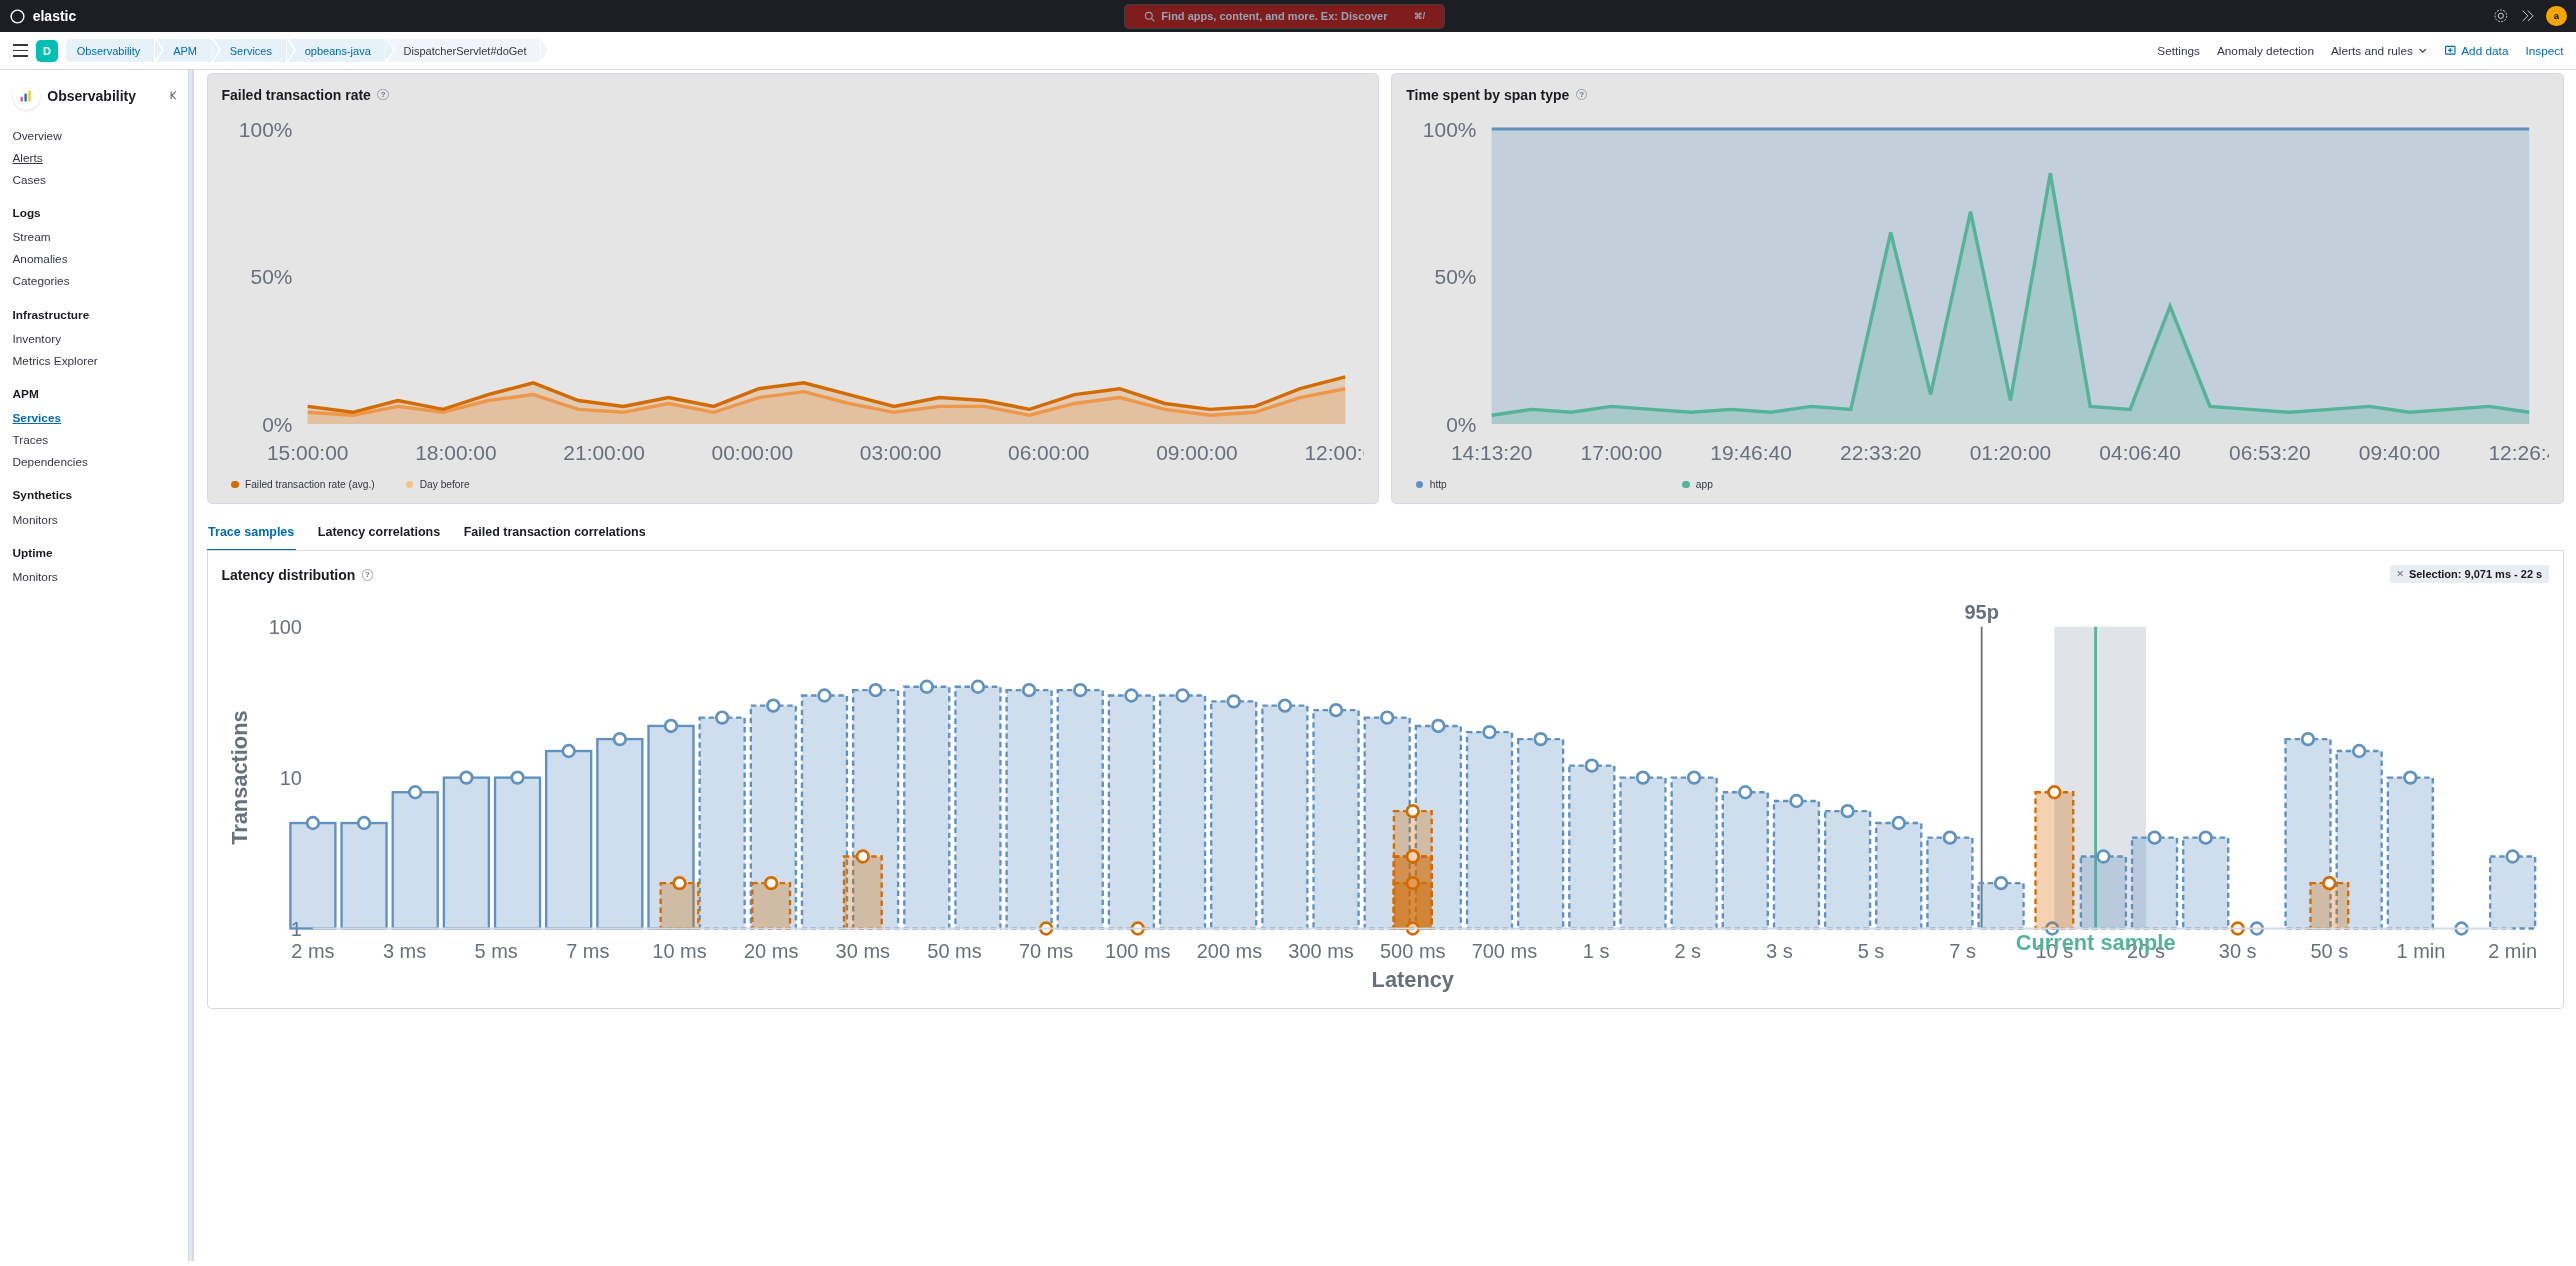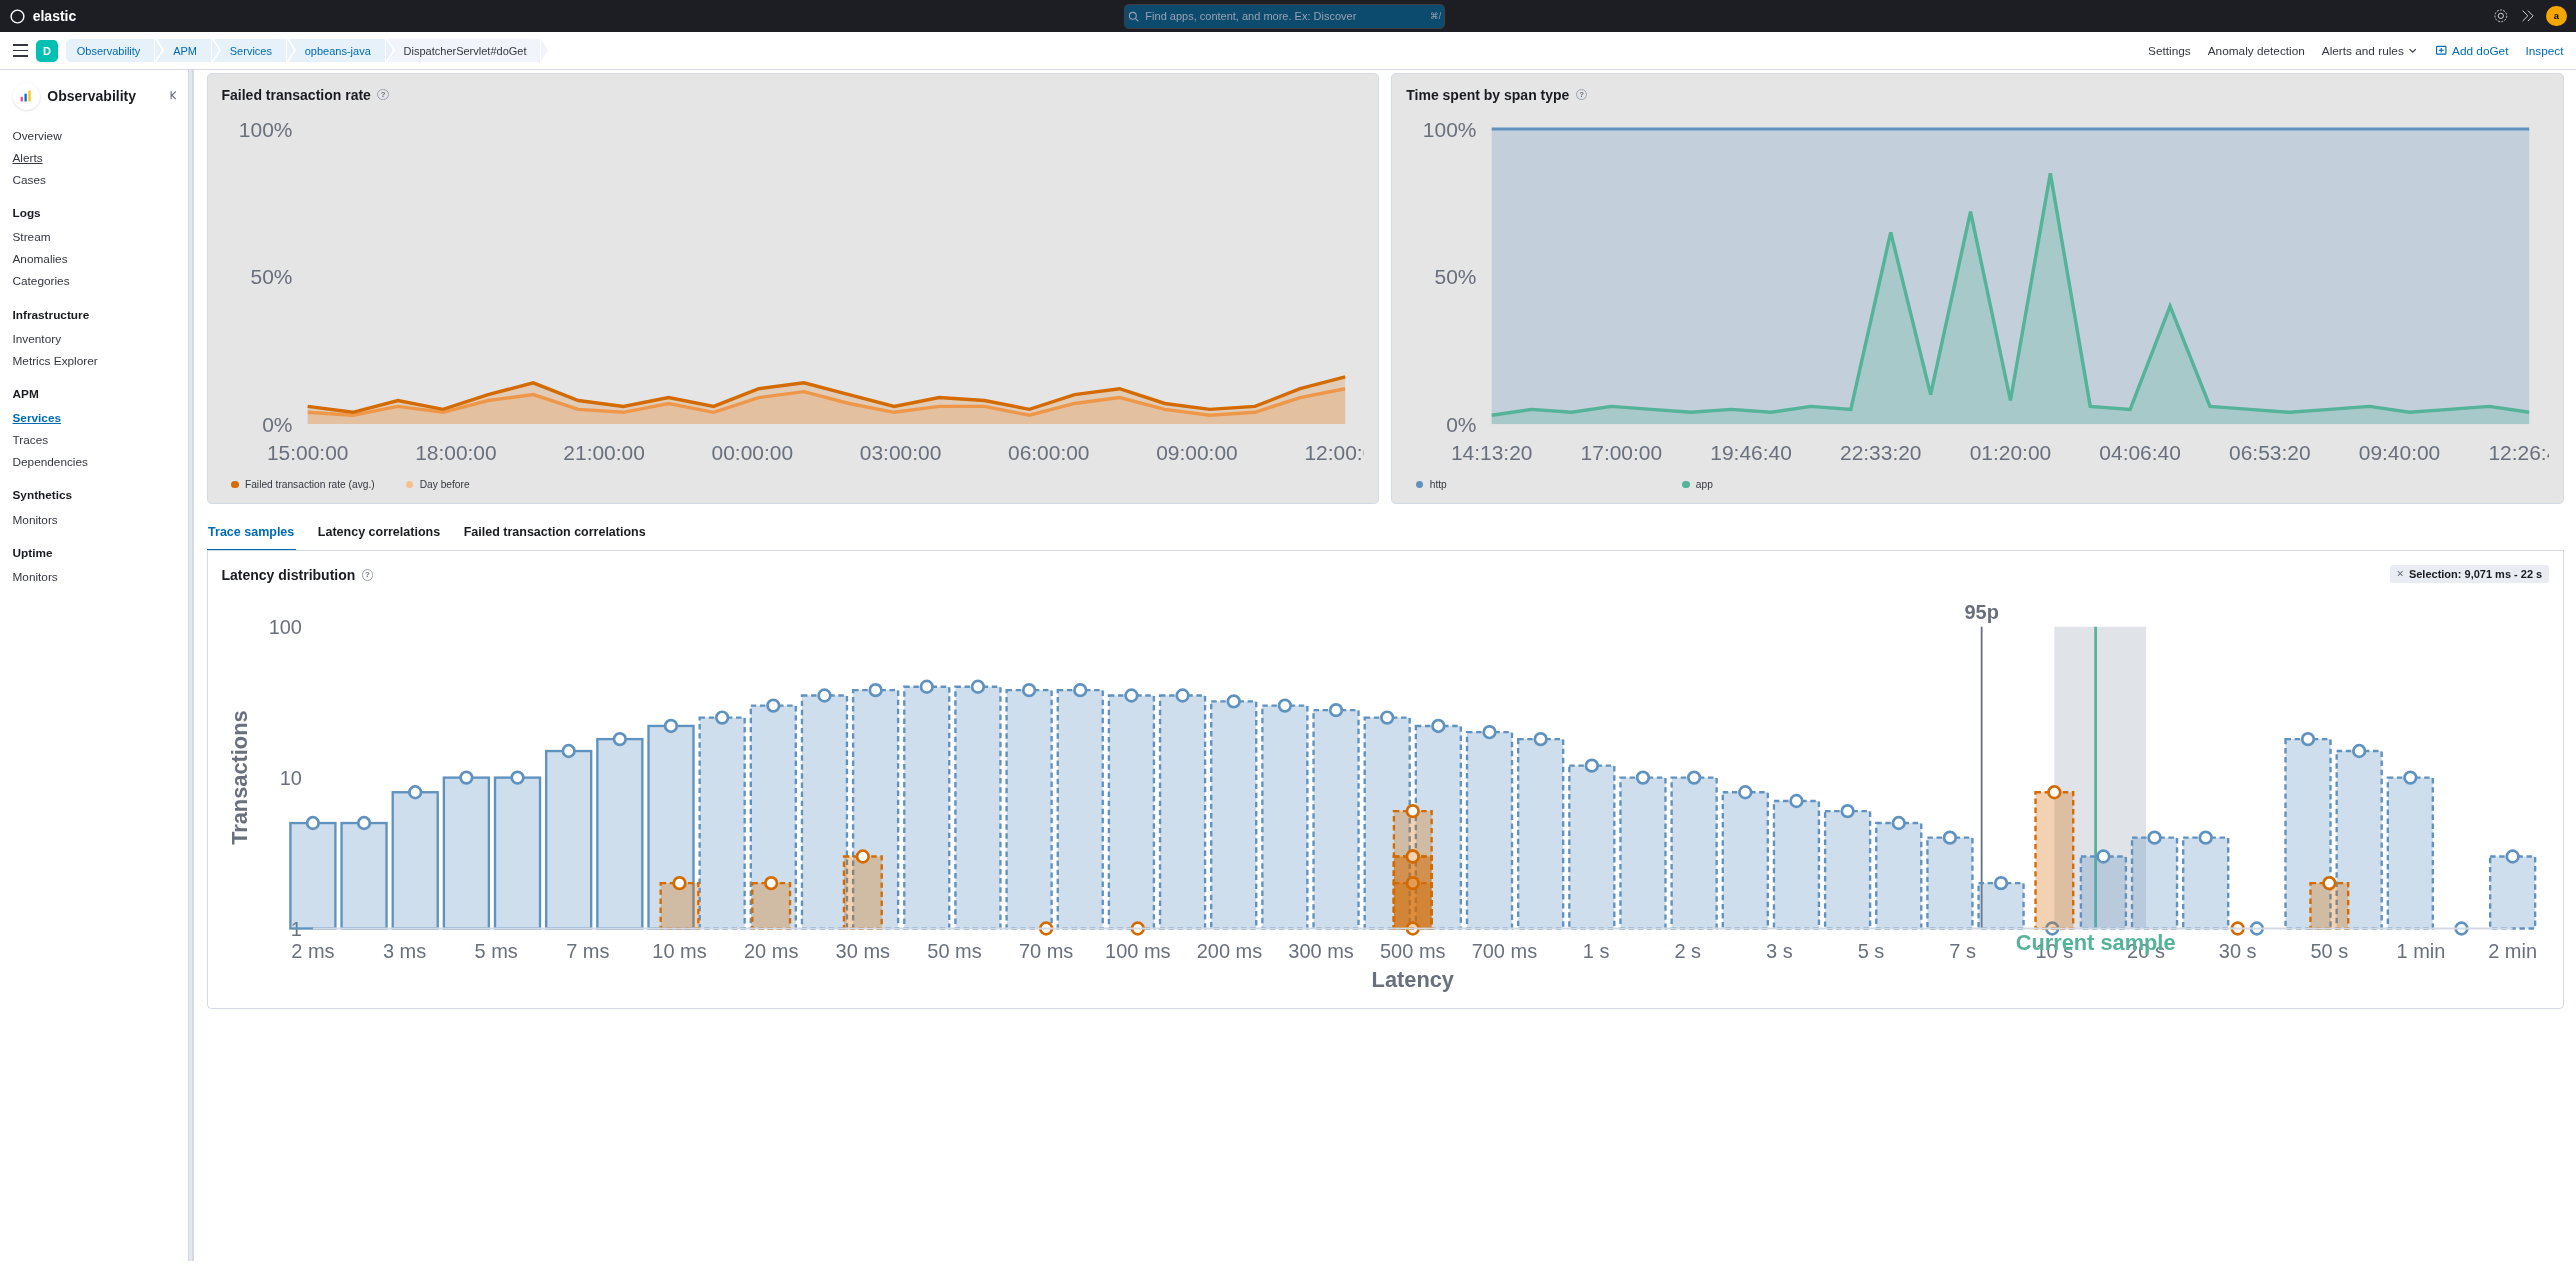--- a/index.html
+++ b/index.html
@@ -4,21 +4,21 @@
 <style>
 * { box-sizing: border-box; margin: 0; padding: 0; }
 body { font-family: -apple-system, BlinkMacSystemFont, "Segoe UI", Helvetica, Arial, sans-serif; font-size: 11px; color: #1a1c21; background: #fff; }
 
 
 .header { display: flex; align-items: center; justify-content: space-between; background: #1d1e24; color: #fff; height: 32px; padding: 0 9.4px; }
 .header-left { display: flex; align-items: center; gap: 4.7px; }
 .elastic-logo { display: flex; align-items: center; gap: 6.3px; font-size: 14px; font-weight: 700; }
 .elastic-logo svg { width: 17px; height: 17px; }
 .search-wrap { flex: 0 0 auto; margin: 0 auto; }
-.search-box { display: flex; align-items: center; background: #0c4a6e; border: 0.8px solid #3d3e42; border-radius: 4.7px; height: 25px; width: 321px; padding: 0 3px; color: #98a2b3; gap: 6.3px; }
+.search-box { display: flex; align-items: center; background: #7f1d1d; border: 0.8px solid #3d3e42; border-radius: 4.7px; height: 25px; width: 321px; padding: 0 19px; color: #98a2b3; gap: 6.3px; font-weight: bold; }
 .search-box .kbd { font-size: 8.6px; color: #98a2b3; }
 .header-right { display: flex; align-items: center; gap: 11px; }
 .header-icon { width: 15.7px; height: 15.7px; color: #cdd0d8; }
 .avatar { width: 20.4px; height: 20.4px; border-radius: 50%; background: #f5a700; color: #000; display: flex; align-items: center; justify-content: center; font-size: 9.4px; font-weight: 600; }
 
 
 .toolbar { display: flex; align-items: center; justify-content: space-between; border-bottom: 0.8px solid #d3dae6; background: #fff; height: 38px; padding: 0 12.5px; }
 .toolbar-left { display: flex; align-items: center; gap: 7.8px; }
 .hamburger { width: 15.7px; height: 12.5px; display: flex; flex-direction: column; justify-content: space-between; cursor: pointer; }
 .hamburger span { height: 1.6px; background: #343741; }
@@ -147,21 +147,21 @@
       <svg width="9.4" height="9.4" viewBox="0 0 12 12">
           <path d="M2 4 L6 8 L10 4" fill="none" stroke="#343741" stroke-width="1.5"></path>
         </svg>
     </span>
     <span class="toolbar-link blue">
       <svg width="12.5" height="12.5" viewBox="0 0 16 16">
           <rect x="2" y="3" width="12" height="10" rx="1" fill="none" stroke="#006bb4" stroke-width="1.5"></rect>
           <line x1="8" y1="5" x2="8" y2="11" stroke="#006bb4" stroke-width="1.5"></line>
           <line x1="5" y1="8" x2="11" y2="8" stroke="#006bb4" stroke-width="1.5"></line>
         </svg>
-      <span>Add doGet</span>
+      <span>Add data</span>
     </span>
     <span class="toolbar-link blue">Inspect</span>
   </div>
 </div>
 
 <div class="layout">
 
   <div class="sidebar">
     <div class="section-header">
       <div class="obs-icon">

